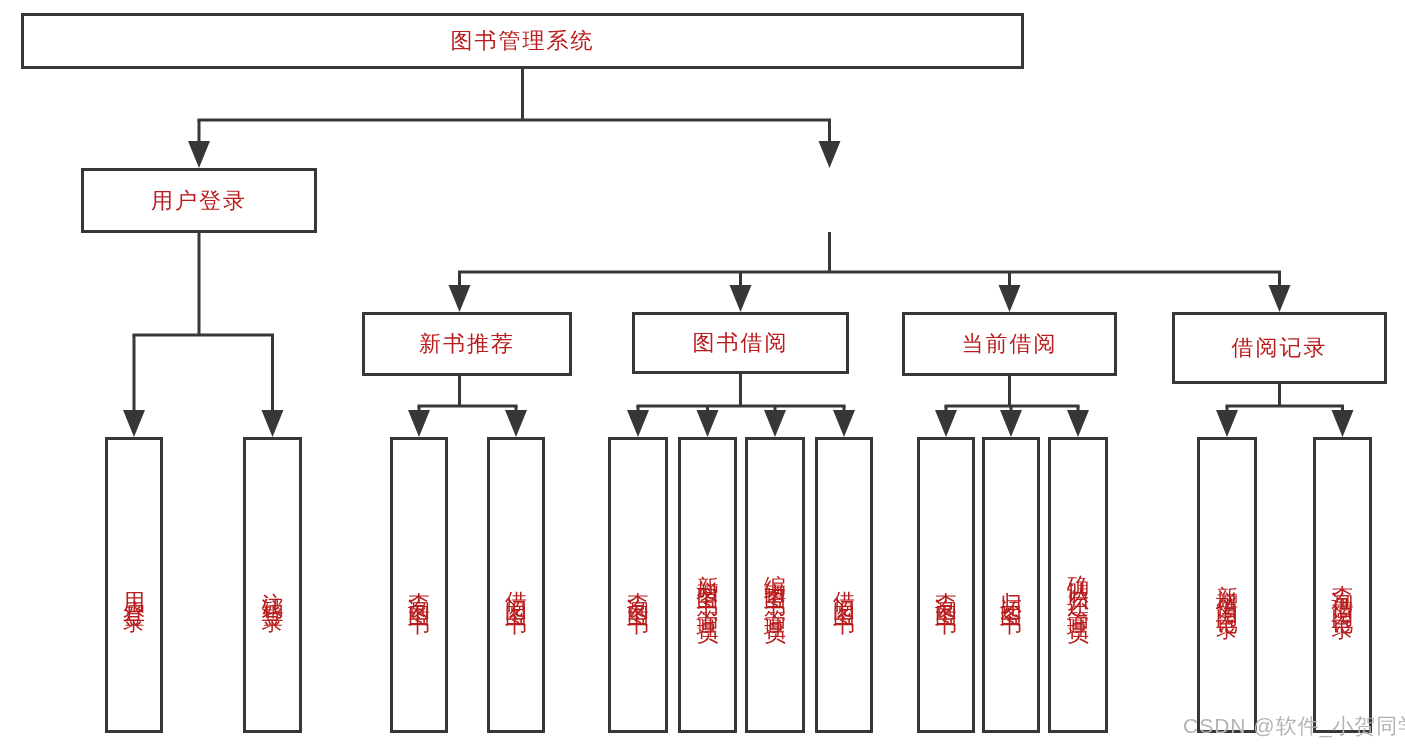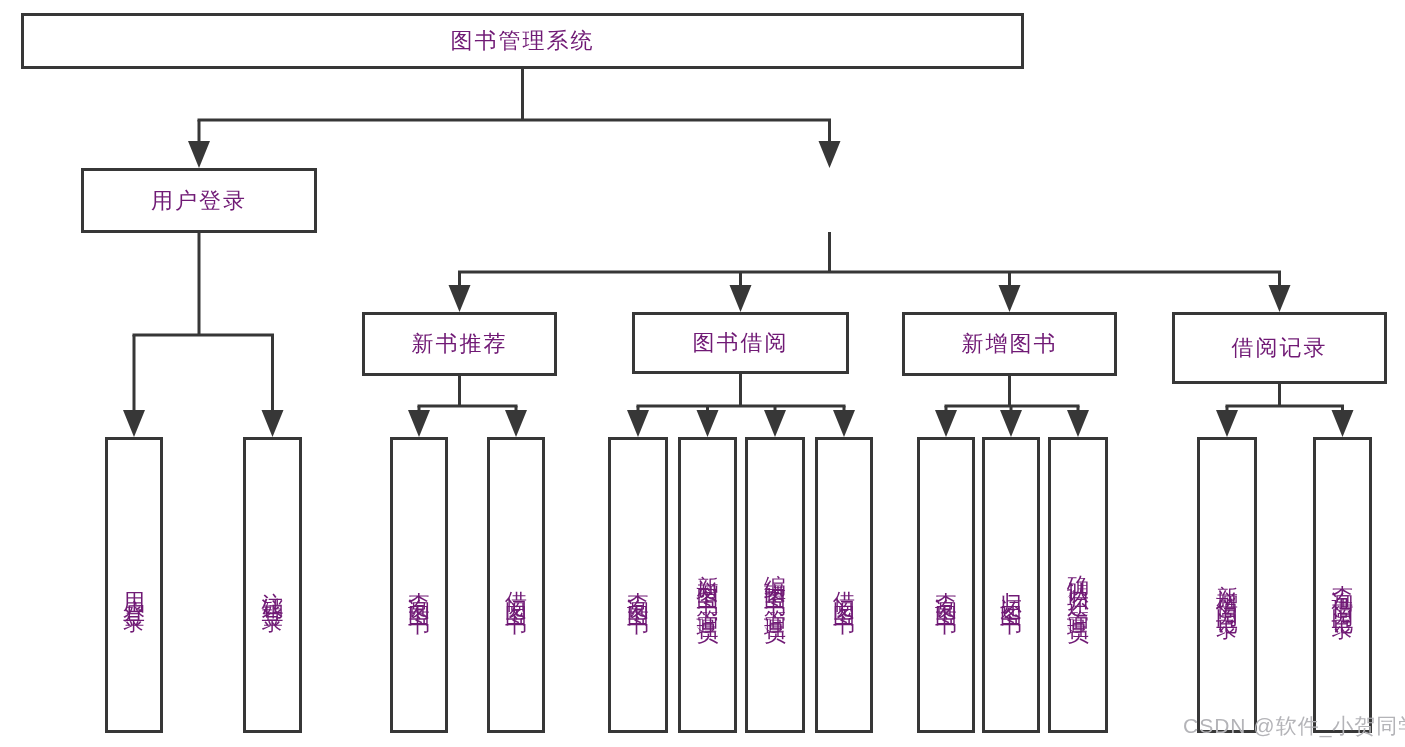--- a/index.html
+++ b/index.html
@@ -4,34 +4,34 @@
 <style>
   html, body { margin: 0; padding: 0; background: #ffffff; }
   body {
     width: 1405px; height: 747px; position: relative; overflow: hidden;
     font-family: "Liberation Sans", "DejaVu Sans", sans-serif;
   }
   #stage { position: absolute; inset: 0; width: 1405px; height: 747px; }
   svg.connectors { position: absolute; left: 0; top: 0; z-index: 1; }
   .node {
     position: absolute; box-sizing: border-box; background: #ffffff;
-    border: 3px solid #373737; color: #701a75; z-index: 2;
+    border: 3px solid #373737; color: #b91c1c; z-index: 2;
     display: flex; align-items: center; justify-content: center;
     font-size: 22px; letter-spacing: 2px; text-align: center;
   }
   .leaf {
     writing-mode: vertical-lr; text-orientation: mixed;
     letter-spacing: 7px; font-size: 22px; line-height: 1;
     padding-top: 6px;
   }
   
   .n-root    { left: 21px;  top: 13px;  width: 1003px; height: 56px; }
   .n-user    { left: 81px;  top: 168px; width: 236px;  height: 65px; }
   .n-mgmt    { left: 712px; top: 168px; width: 235px;  height: 64px; }
-  .n-rec     { left: 362px; top: 312px; width: 195px;  height: 64px; font-family: Liberation Mono, monospace; }
+  .n-rec     { left: 362px; top: 312px; width: 210px;  height: 64px; font-family: Liberation Mono, monospace; }
   .n-borrow  { left: 632px; top: 312px; width: 217px;  height: 62px; font-family: Liberation Mono, monospace; }
   .n-current { left: 902px; top: 312px; width: 215px;  height: 64px; }
   .n-records { left: 1172px;top: 312px; width: 215px;  height: 72px; }
   .lf { top: 437px; height: 296px; }
   .lf1  { left: 105px;  width: 58px; }
   .lf2  { left: 243px;  width: 59px; }
   .lf3  { left: 390px;  width: 58px; }
   .lf4  { left: 487px;  width: 58px; }
   .lf5  { left: 608px;  width: 60px; }
   .lf6  { left: 678px;  width: 59px; }
@@ -117,21 +117,21 @@
       <polygon points="1331.5,410 1353.5,410 1342.5,437"></polygon>
     </g>
   </svg>
 
   <div class="node n-root">图书管理系统</div>
 
   <div class="node n-user">用户登录</div>
 
   <div class="node n-rec">新书推荐</div>
   <div class="node n-borrow">图书借阅</div>
-  <div class="node n-current">新增图书</div>
+  <div class="node n-current">当前借阅</div>
   <div class="node n-records">借阅记录</div>
 
   <div class="node leaf lf lf1">用户登录</div>
   <div class="node leaf lf lf2">注销登录</div>
 
   <div class="node leaf lf lf3">查询图书</div>
   <div class="node leaf lf lf4">借阅图书</div>
 
   <div class="node leaf lf lf5">查询图书</div>
   <div class="node leaf lf lf6">新增图书（管理员）</div>

